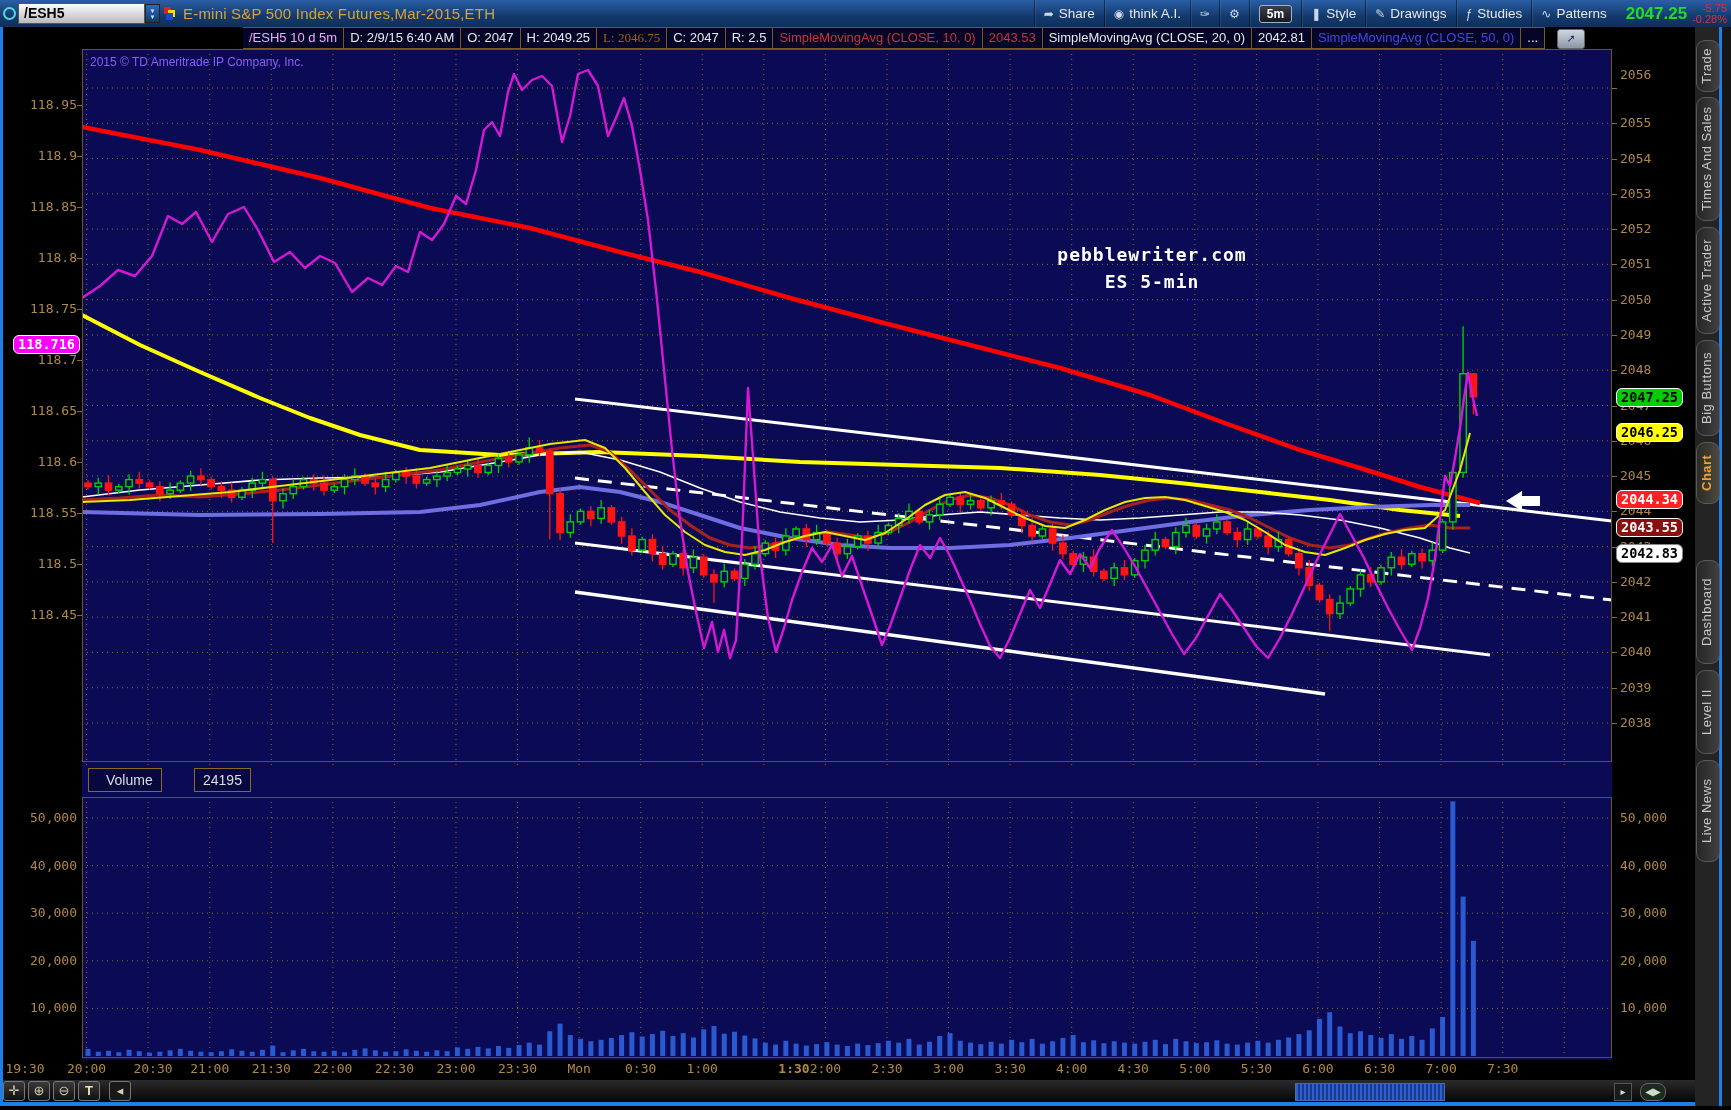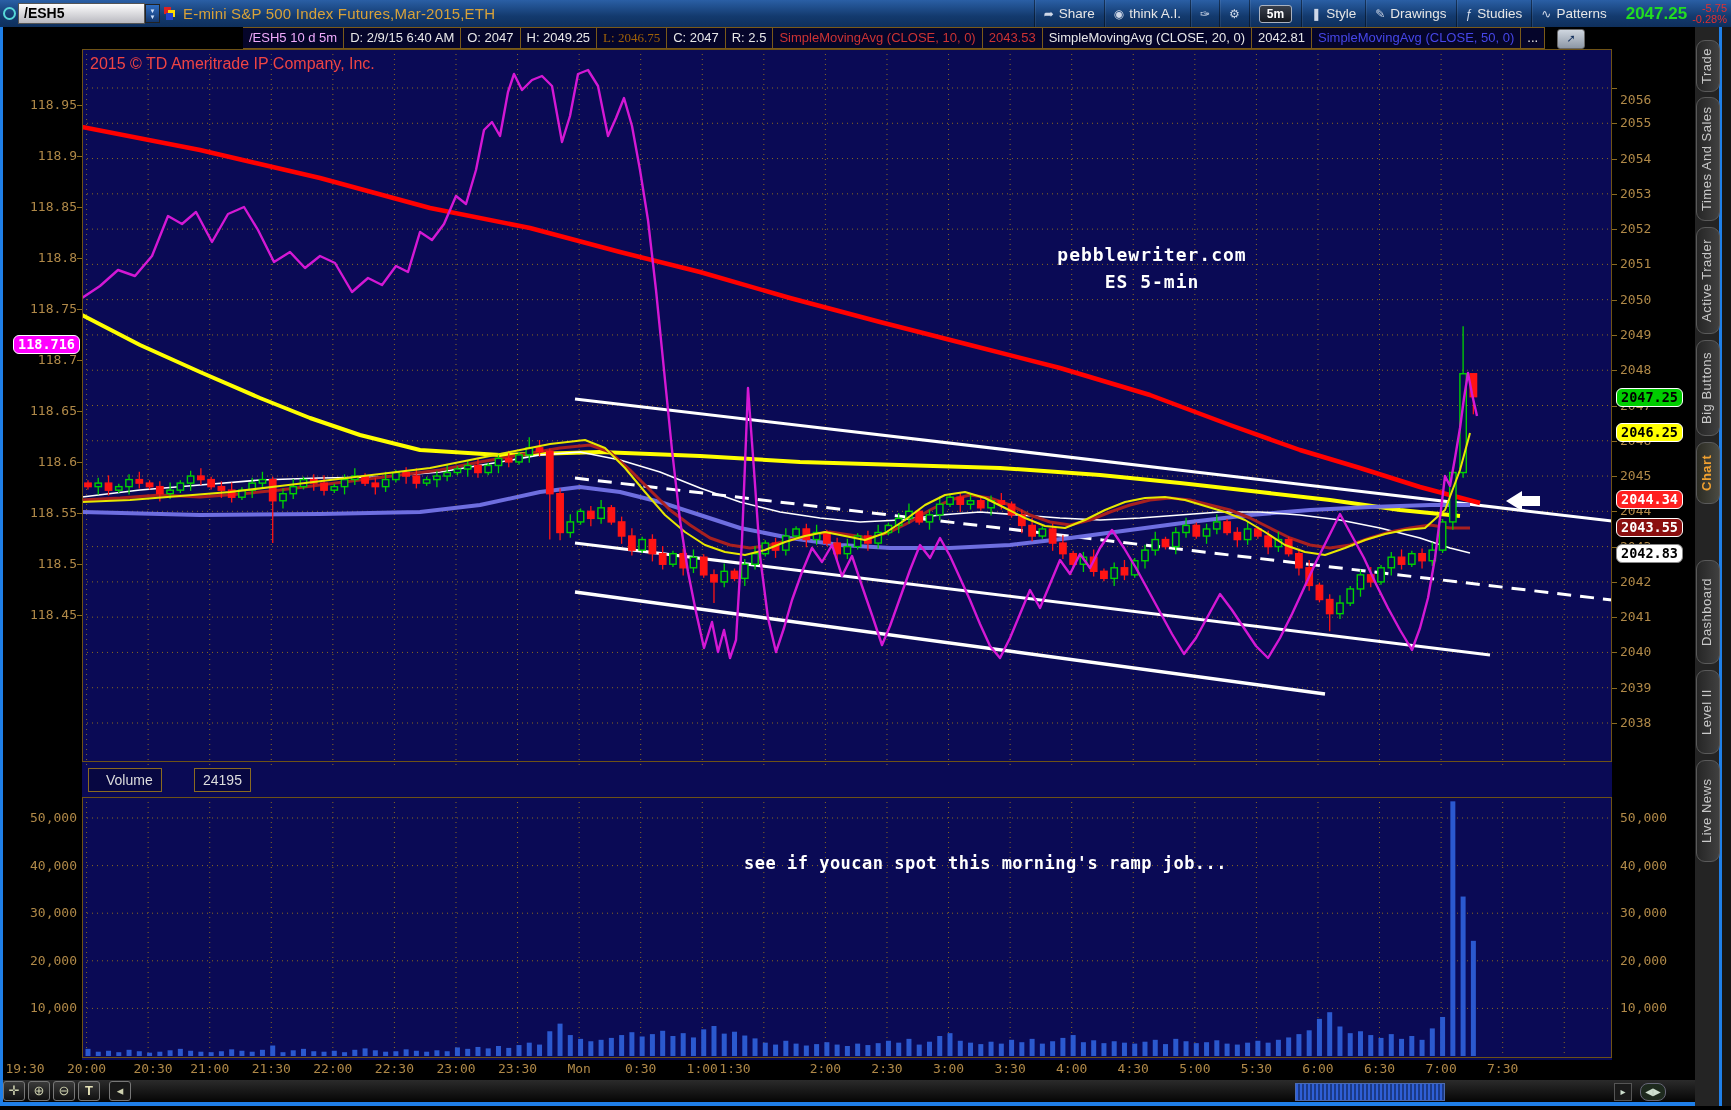--- a/index.html
+++ b/index.html
@@ -39,21 +39,21 @@
   #left-gutter{position:absolute;left:3px;top:49px;width:79px;height:1031px;background:#000;}
   #right-gutter{position:absolute;left:1612px;top:49px;width:83px;height:1031px;background:#000;}
   #plotwrap{position:absolute;left:82px;top:49px;width:1530px;height:1011px;background:#0a0a55;}
   svg{position:absolute;left:0;top:0;}
   .axis-label{position:absolute;color:#b08948;font-family:"DejaVu Sans Mono",monospace;font-size:13px;height:16px;line-height:16px;}
   .axis-label.right{left:8px;}
   .axis-label.left{right:5px;}
   .tick{position:absolute;width:5px;height:1px;background:#8a6a22;}
   .badge{position:absolute;font-family:"DejaVu Sans Mono",monospace;font-size:13.5px;font-weight:bold;
          padding:0 4px;border-radius:6px;border:1px solid #fff;height:17px;line-height:17px;}
-  #copyright{position:absolute;left:90px;top:55px;color:#ef4444;font-size:16px;text-align:right;}
+  #copyright{position:absolute;left:90px;top:55px;color:#8b5cf6;font-size:12px;text-align:right;}
   .watermark{position:absolute;color:#fff;font-family:"DejaVu Sans Mono",monospace;font-size:18px;font-weight:bold;
              letter-spacing:1px;text-align:center;width:320px;}
   #vol-note{position:absolute;left:744px;top:853px;color:#fff;font-family:"DejaVu Sans Mono",monospace;
             font-size:17px;font-weight:bold;letter-spacing:.5px;white-space:nowrap;}
   .vol-head-box{position:absolute;top:768px;height:22px;border:1px solid #8a6a20;color:#ddd;
                 font-size:14px;line-height:22px;padding:0 8px;background:rgba(2,2,30,.35);}
   
   #xaxis{position:absolute;left:0;top:1060px;width:1393px;height:20px;background:#000;}
   .xlab{position:absolute;top:1px;color:#b08948;font-family:"DejaVu Sans Mono",monospace;font-size:13px;transform:translateX(-50%);}
   #btoolbar{position:absolute;left:0;top:1080px;width:1695px;height:22px;
@@ -716,56 +716,55 @@
       <div class="axis-label right" style="top: 207.389px;">2051</div>
       <div class="tick" style="top: 215.389px; left: 0px;"></div>
       <div class="axis-label right" style="top: 172.111px;">2052</div>
       <div class="tick" style="top: 180.111px; left: 0px;"></div>
       <div class="axis-label right" style="top: 136.833px;">2053</div>
       <div class="tick" style="top: 144.833px; left: 0px;"></div>
       <div class="axis-label right" style="top: 101.556px;">2054</div>
       <div class="tick" style="top: 109.556px; left: 0px;"></div>
       <div class="axis-label right" style="top: 66.2778px;">2055</div>
       <div class="tick" style="top: 74.2778px; left: 0px;"></div>
-      <div class="axis-label right" style="top: 43px; text-align: center;">2056</div>
+      <div class="axis-label right" style="top: 18px; text-align: center;">2056</div>
       <div class="tick" style="top: 39px; left: 0px;"></div>
       <div class="axis-label right" style="top: 761px;">50,000</div>
       <div class="axis-label right" style="top: 808.6px;">40,000</div>
       <div class="axis-label right" style="top: 856.2px;">30,000</div>
       <div class="axis-label right" style="top: 903.8px;">20,000</div>
       <div class="axis-label right" style="top: 951.4px;">10,000</div>
       <div class="badge" style="top: 338.681px; left: 4px; background: rgb(0, 204, 0); color: rgb(0, 0, 0);">2047.25</div>
       <div class="badge" style="top: 373.958px; left: 4px; background: rgb(255, 255, 0); color: rgb(0, 0, 0);">2046.25</div>
       <div class="badge" style="top: 441.339px; left: 4px; background: rgb(255, 32, 32); color: rgb(255, 255, 255);">2044.34</div>
       <div class="badge" style="top: 469.208px; left: 4px; background: rgb(139, 15, 15); color: rgb(255, 255, 255);">2043.55</div>
       <div class="badge" style="top: 494.608px; left: 4px; background: rgb(255, 255, 255); color: rgb(0, 0, 0); border-color: rgb(136, 136, 136);">2042.83</div>
     </div>
 
   <div id="copyright">2015 © TD Ameritrade IP Company, Inc.</div>
   <div class="watermark" style="left:992px;top:244px;">pebblewriter.com</div>
   <div class="watermark" style="left:992px;top:271px;">ES 5-min</div>
-  <div id="vol-note">see if youcan spot this morning's ramp job...</div>
 
   <div class="vol-head-box" style="left:88px;padding-left:17px;">Volume</div>
   <div class="vol-head-box" style="left:194px;">24195</div>
 
   <div id="xaxis">
       <div class="xlab" style="left: 25px;">19:30</div>
       <div class="xlab" style="left: 86.57px;">20:00</div>
       <div class="xlab" style="left: 153px;">20:30</div>
       <div class="xlab" style="left: 209.71px;">21:00</div>
       <div class="xlab" style="left: 271.28px;">21:30</div>
       <div class="xlab" style="left: 332.85px; text-align: right;">22:00</div>
       <div class="xlab" style="left: 394.42px;">22:30</div>
       <div class="xlab" style="left: 455.99px;">23:00</div>
       <div class="xlab" style="left: 517.56px;">23:30</div>
       <div class="xlab" style="left: 579.13px;">Mon</div>
       <div class="xlab" style="left: 640.7px;">0:30</div>
       <div class="xlab" style="left: 702.27px;">1:00</div>
-      <div class="xlab" style="left: 735px;">1:30</div>
+      <div class="xlab" style="left: 794px; font-weight: bold;">1:30</div>
       <div class="xlab" style="left: 825.41px;">2:00</div>
       <div class="xlab" style="left: 886.98px;">2:30</div>
       <div class="xlab" style="left: 948.55px;">3:00</div>
       <div class="xlab" style="left: 1010.12px;">3:30</div>
       <div class="xlab" style="left: 1071.69px;">4:00</div>
       <div class="xlab" style="left: 1133.26px;">4:30</div>
       <div class="xlab" style="left: 1194.83px;">5:00</div>
       <div class="xlab" style="left: 1256.4px;">5:30</div>
       <div class="xlab" style="left: 1317.97px;">6:00</div>
       <div class="xlab" style="left: 1379.54px;">6:30</div>

